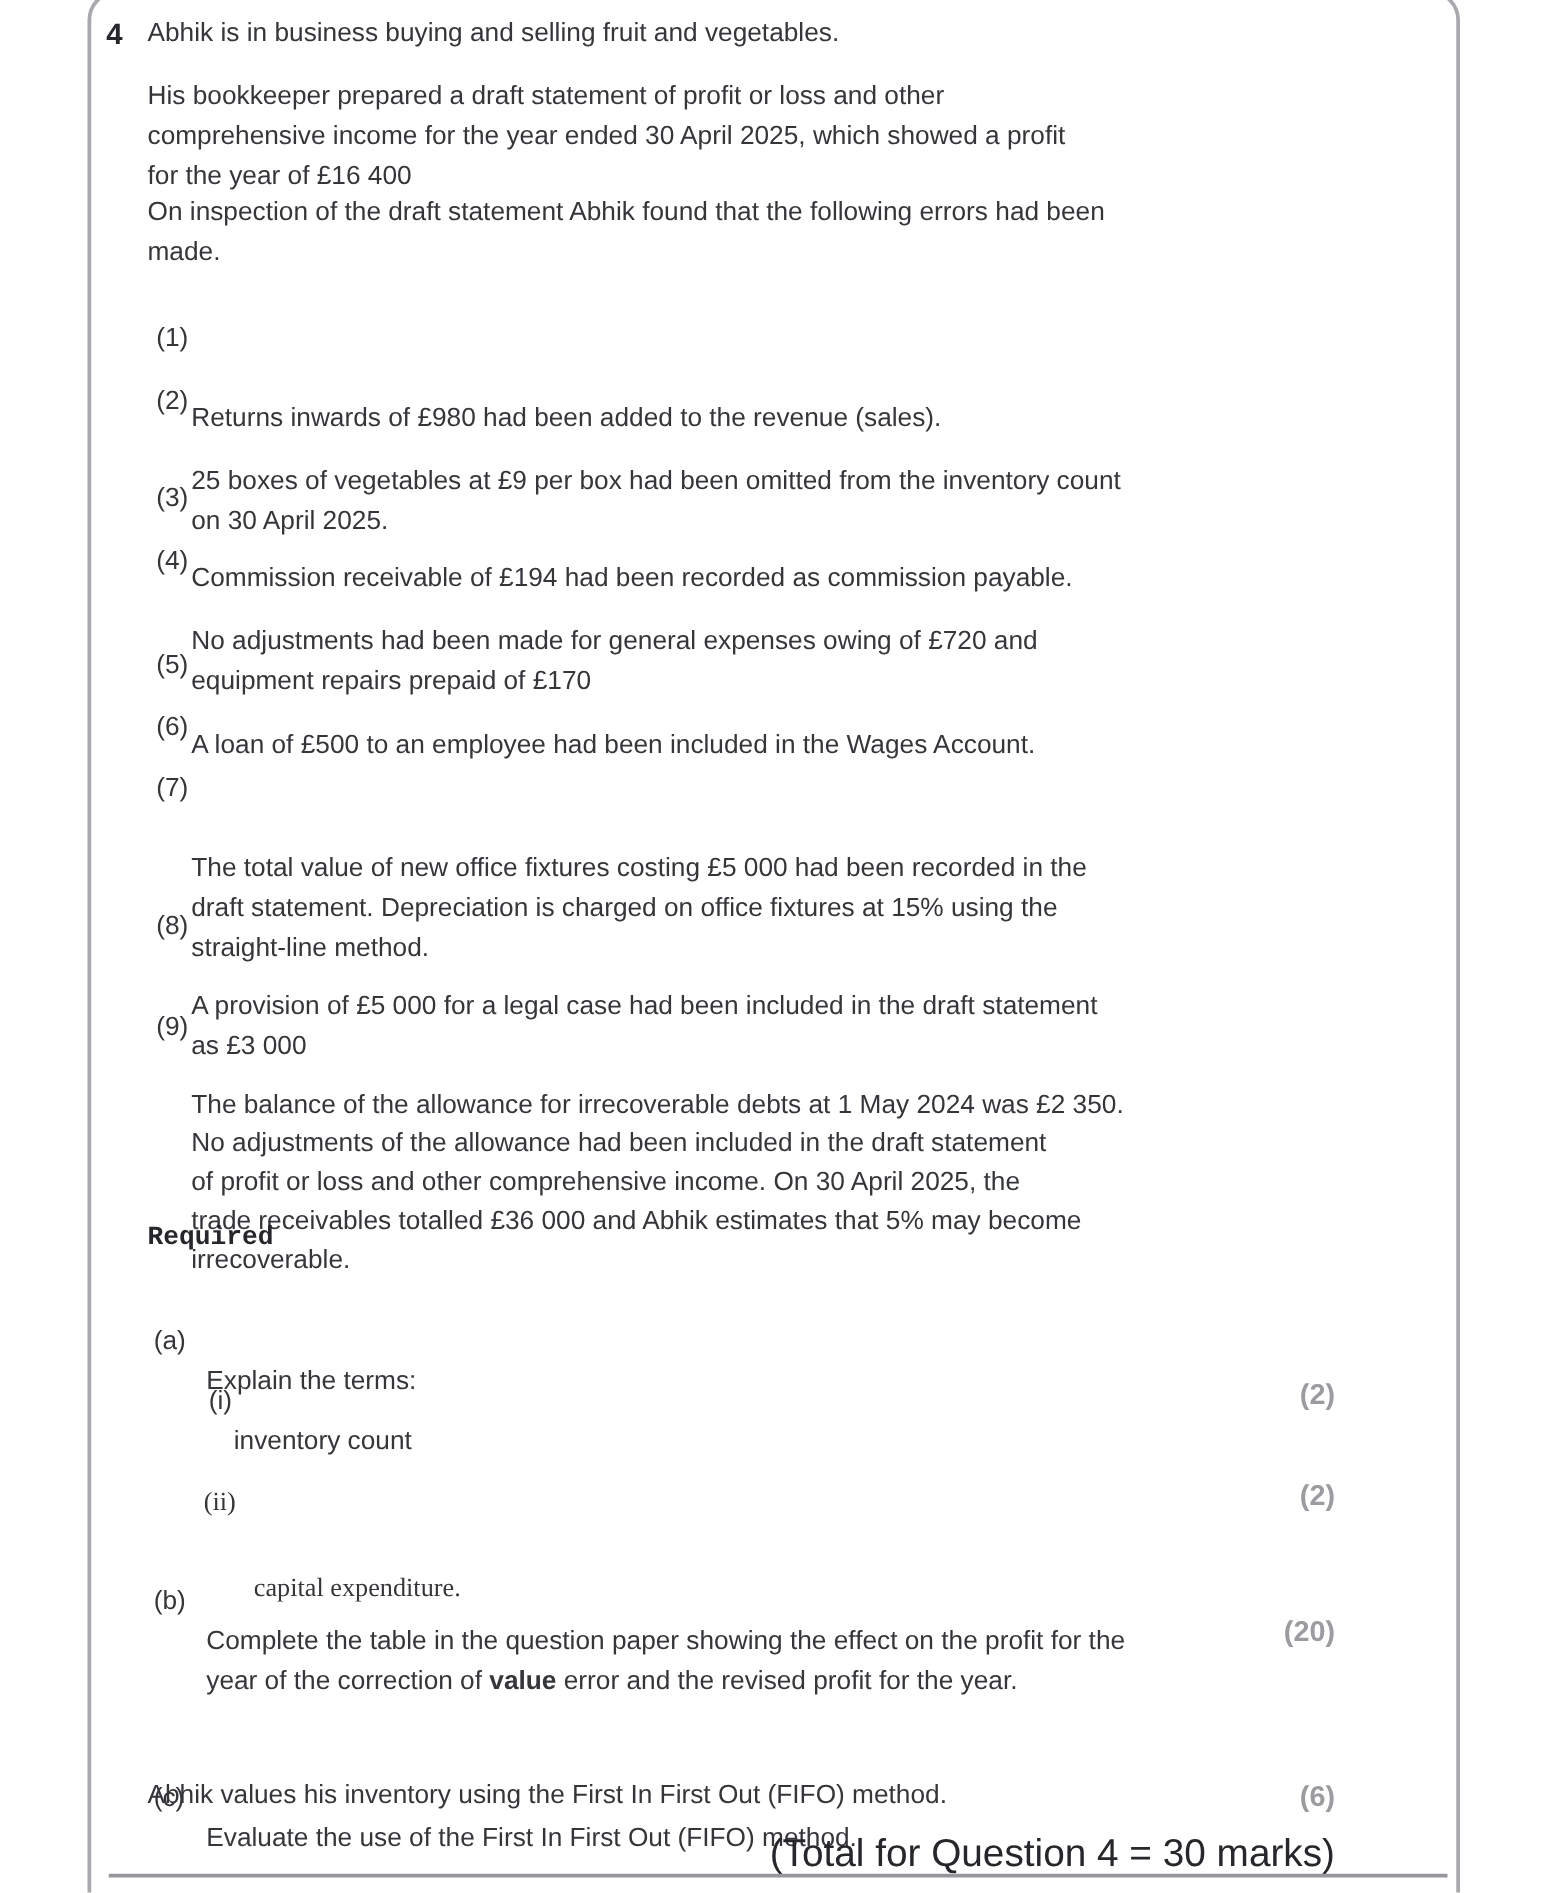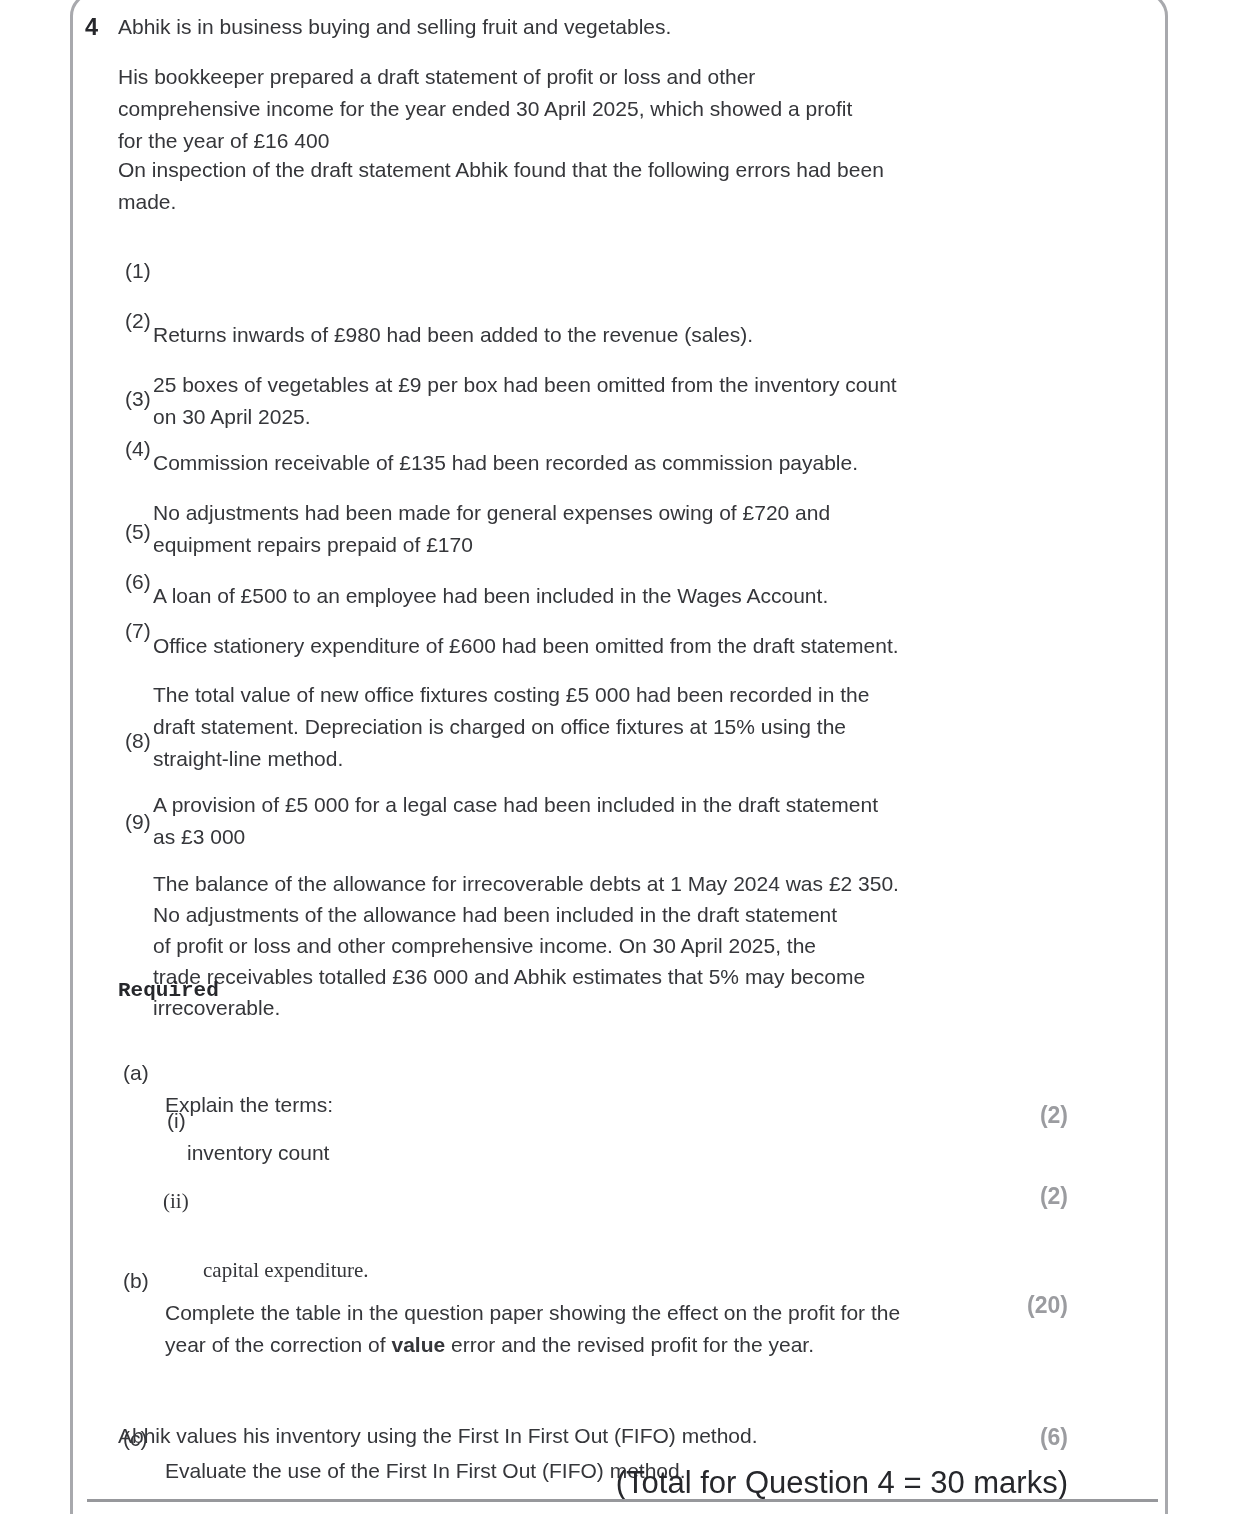--- a/index.html
+++ b/index.html
@@ -100,34 +100,33 @@
   <span class="marker">(1)</span>
   <div class="ibody">Returns inwards of £980 had been added to the revenue (sales).</div>
 </div>
 <div class="blk item" style="top:305px">
   <span class="marker">(2)</span>
   <div class="ibody">25 boxes of vegetables at £9 per box had been omitted from the inventory count
 on 30 April 2025.</div>
 </div>
 <div class="blk item" style="top:383px">
   <span class="marker">(3)</span>
-  <div class="ibody">Commission receivable of £135 had been recorded as commission payable.</div>
+  <div class="ibody">Commission receivable of £194 had been recorded as commission payable.</div>
 </div>
 <div class="blk item" style="top:433px">
   <span class="marker">(4)</span>
   <div class="ibody">No adjustments had been made for general expenses owing of £720 and
 equipment repairs prepaid of £170</div>
 </div>
 <div class="blk item" style="top:516px">
   <span class="marker">(5)</span>
   <div class="ibody">A loan of £500 to an employee had been included in the Wages Account.</div>
 </div>
 <div class="blk item" style="top:566px">
   <span class="marker">(6)</span>
-  <div class="ibody">Office stationery expenditure of £600 had been omitted from the draft statement.</div>
 </div>
 <div class="blk item" style="top:615px">
   <span class="marker">(7)</span>
   <div class="ibody">The total value of new office fixtures costing £5 000 had been recorded in the
 draft statement. Depreciation is charged on office fixtures at 15% using the
 straight-line method.</div>
 </div>
 <div class="blk item" style="top:725px">
   <span class="marker">(8)</span>
   <div class="ibody">A provision of £5 000 for a legal case had been included in the draft statement

